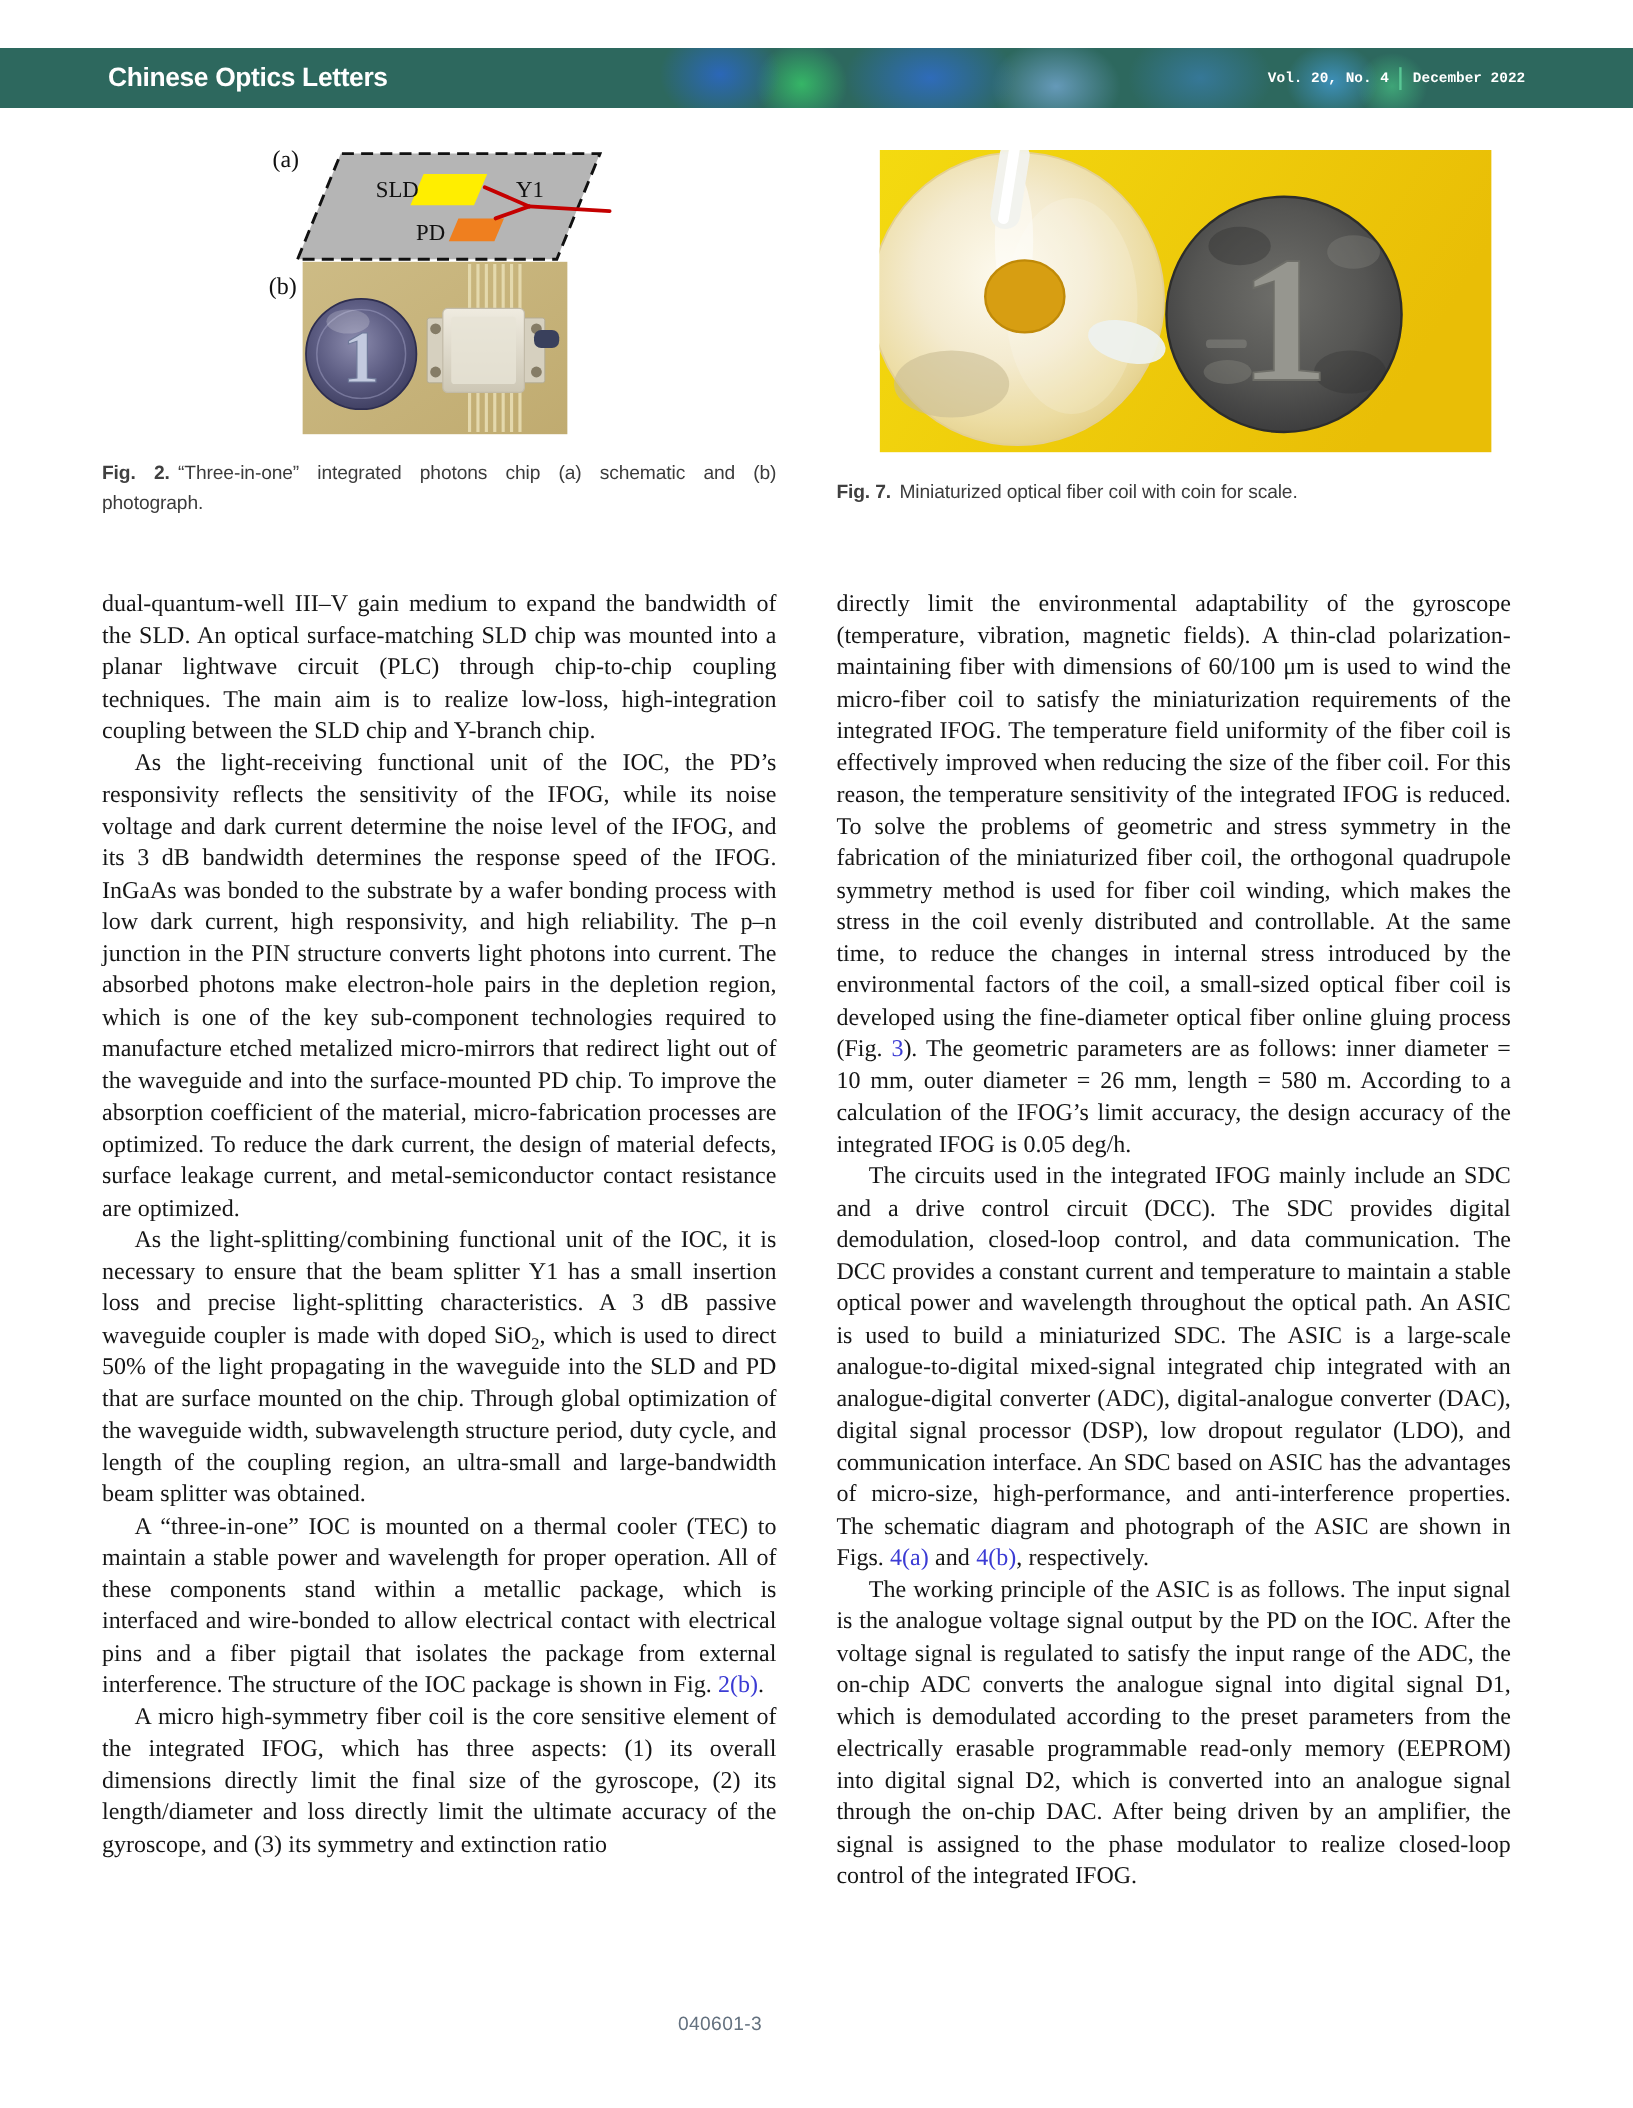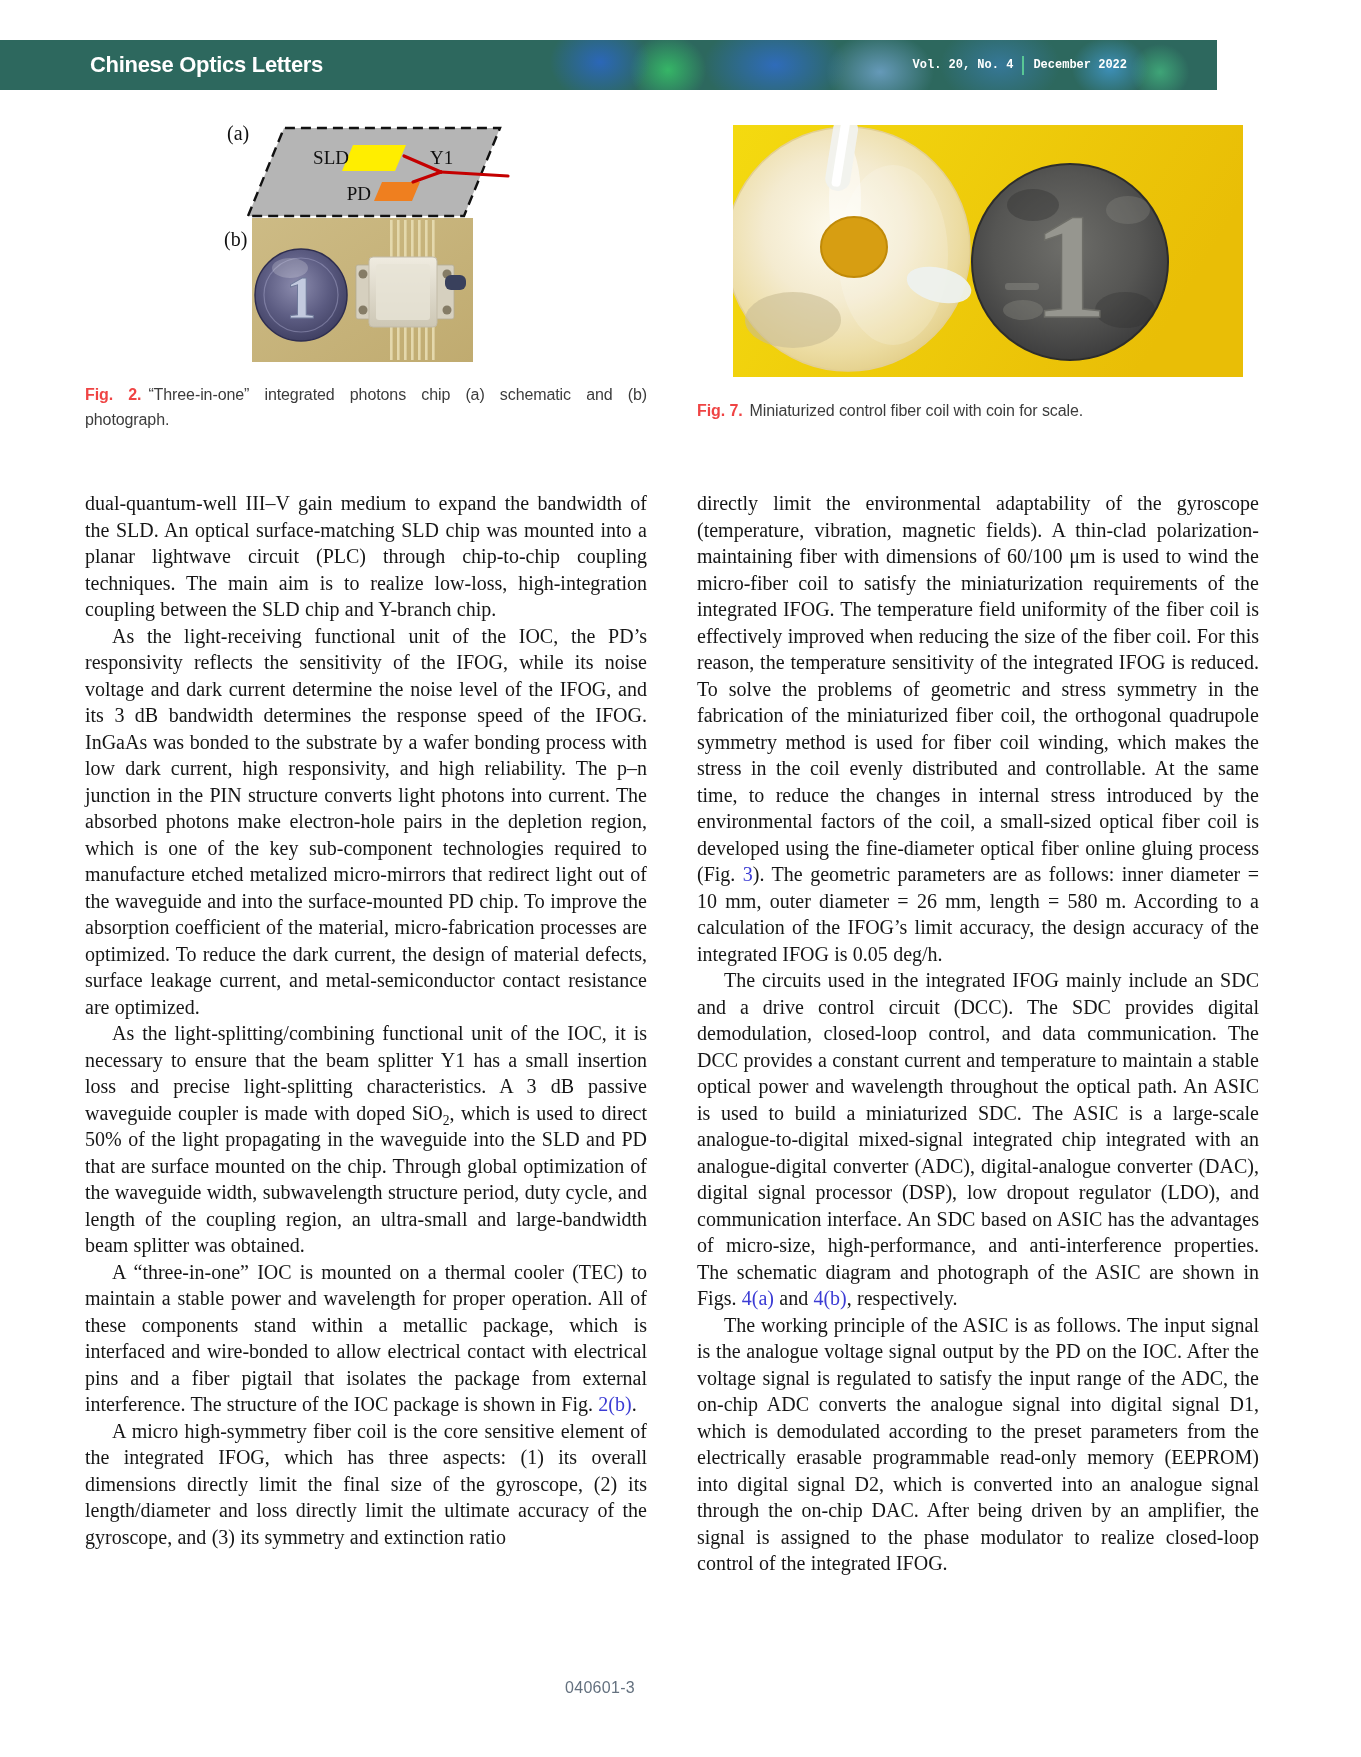--- a/index.html
+++ b/index.html
@@ -2,21 +2,21 @@
 <html lang="en"><head>
 <meta charset="utf-8">
 <style>
   html,body { margin:0; padding:0; background:#ffffff; }
   .page {
     position:relative; width:1361px; height:1757px; background:#ffffff;
     font-family:"Liberation Serif", serif; overflow:hidden;
   }
   
   .header-band {
-    position:absolute; left:0; top:40px; width:1217px; height:50px;
+    position:absolute; left:0; top:40px; width:1361px; height:50px;
     background:
       radial-gradient(70px 55px at 600px 22px, rgba(43,103,189,0.95), rgba(43,103,189,0) 72%),
       radial-gradient(55px 50px at 668px 30px, rgba(54,186,103,0.95), rgba(54,186,103,0) 70%),
       radial-gradient(95px 60px at 775px 25px, rgba(47,108,196,0.9), rgba(47,108,196,0) 75%),
       radial-gradient(75px 55px at 880px 32px, rgba(120,170,215,0.75), rgba(120,170,215,0) 72%),
       radial-gradient(80px 55px at 1000px 25px, rgba(60,130,190,0.6), rgba(60,130,190,0) 75%),
       radial-gradient(55px 45px at 1110px 28px, rgba(64,150,200,0.85), rgba(64,150,200,0) 70%),
       radial-gradient(42px 40px at 1160px 32px, rgba(70,190,130,0.7), rgba(70,190,130,0) 70%),
       #2d685e;
   }
@@ -32,21 +32,21 @@
   }
   .header-sep { width:2px; height:19px; background:#59c795; }
   
   .fig-sub-label { position:absolute; font-size:20px; color:#111; }
   .fig-photo { position:absolute; display:block; }
   .figcaption {
     position:absolute; font-family:"Liberation Sans", sans-serif; font-size:16px;
     line-height:25px; color:#3c3c3c; letter-spacing:-0.1px;
   }
   .figcaption.justified { text-align:justify; text-align-last:left; }
-  .cap-prefix { font-weight:bold; color:#ef4444; margin-right:7px; }
+  .cap-prefix { font-weight:bold; color:#404040; margin-right:7px; }
   .schem-label { font-family:"Liberation Serif", serif; font-size:19px; fill:#111; }
   
   .column { position:absolute; width:562px; top:466px;margin-top:24px; }
   .column-left { left:85px; }
   .column-right { left:697px; }
   .body-para {
     margin:0; font-size:20px; line-height:26.5px; text-align:justify;
     color:#161616; word-spacing:0.3px;
   }
   .body-para.indent { text-indent:27px; }
@@ -185,21 +185,21 @@
       <ellipse cx="300" cy="80" rx="26" ry="16" fill="#2c2c2a" opacity="0.35"></ellipse>
       <ellipse cx="392" cy="185" rx="30" ry="18" fill="#2c2c2a" opacity="0.3"></ellipse>
       <ellipse cx="395" cy="85" rx="22" ry="14" fill="#8e8e88" opacity="0.3"></ellipse>
       <ellipse cx="290" cy="185" rx="20" ry="10" fill="#8e8e88" opacity="0.35"></ellipse>
       <rect x="272" y="158" width="34" height="7" rx="3" fill="#8a8a84" opacity="0.5"></rect>
       <text x="337" y="192" text-anchor="middle" font-family="Liberation Serif, serif" font-weight="bold" font-size="150" fill="#96968f" stroke="#6e6e68" stroke-width="1.5">1</text>
     </g>
   </svg>
 
   <div class="figcaption" style="left:697px; top:398px; width:562px;">
-    <span class="cap-prefix">Fig. 7.</span><span>Miniaturized control fiber coil with coin for scale.</span>
+    <span class="cap-prefix">Fig. 7.</span><span>Miniaturized optical fiber coil with coin for scale.</span>
   </div>
 
   <div class="column column-left">
       <p class="body-para">dual-quantum-well III–V gain medium to expand the bandwidth of the SLD. An optical surface-matching SLD chip was mounted into a planar lightwave circuit (PLC) through chip-to-chip coupling techniques. The main aim is to realize low-loss, high-integration coupling between the SLD chip and Y-branch chip.</p>
       <p class="body-para indent">As the light-receiving functional unit of the IOC, the PD’s responsivity reflects the sensitivity of the IFOG, while its noise voltage and dark current determine the noise level of the IFOG, and its 3 dB bandwidth determines the response speed of the IFOG. InGaAs was bonded to the substrate by a wafer bonding process with low dark current, high responsivity, and high reliability. The p–n junction in the PIN structure converts light photons into current. The absorbed photons make electron-hole pairs in the depletion region, which is one of the key sub-component technologies required to manufacture etched metalized micro-mirrors that redirect light out of the waveguide and into the surface-mounted PD chip. To improve the absorption coefficient of the material, micro-fabrication processes are optimized. To reduce the dark current, the design of material defects, surface leakage current, and metal-semiconductor contact resistance are optimized.</p>
       <p class="body-para indent">As the light-splitting/combining functional unit of the IOC, it is necessary to ensure that the beam splitter Y1 has a small insertion loss and precise light-splitting characteristics. A 3 dB passive waveguide coupler is made with doped SiO<sub>2</sub>, which is used to direct 50% of the light propagating in the waveguide into the SLD and PD that are surface mounted on the chip. Through global optimization of the waveguide width, subwavelength structure period, duty cycle, and length of the coupling region, an ultra-small and large-bandwidth beam splitter was obtained.</p>
       <p class="body-para indent">A “three-in-one” IOC is mounted on a thermal cooler (TEC) to maintain a stable power and wavelength for proper operation. All of these components stand within a metallic package, which is interfaced and wire-bonded to allow electrical contact with electrical pins and a fiber pigtail that isolates the package from external interference. The structure of the IOC package is shown in Fig. <span class="ref-link">2(b)</span>.</p>
       <p class="body-para indent">A micro high-symmetry fiber coil is the core sensitive element of the integrated IFOG, which has three aspects: (1) its overall dimensions directly limit the final size of the gyroscope, (2) its length/diameter and loss directly limit the ultimate accuracy of the gyroscope, and (3) its symmetry and extinction ratio</p>
     </div>
   <div class="column column-right">

